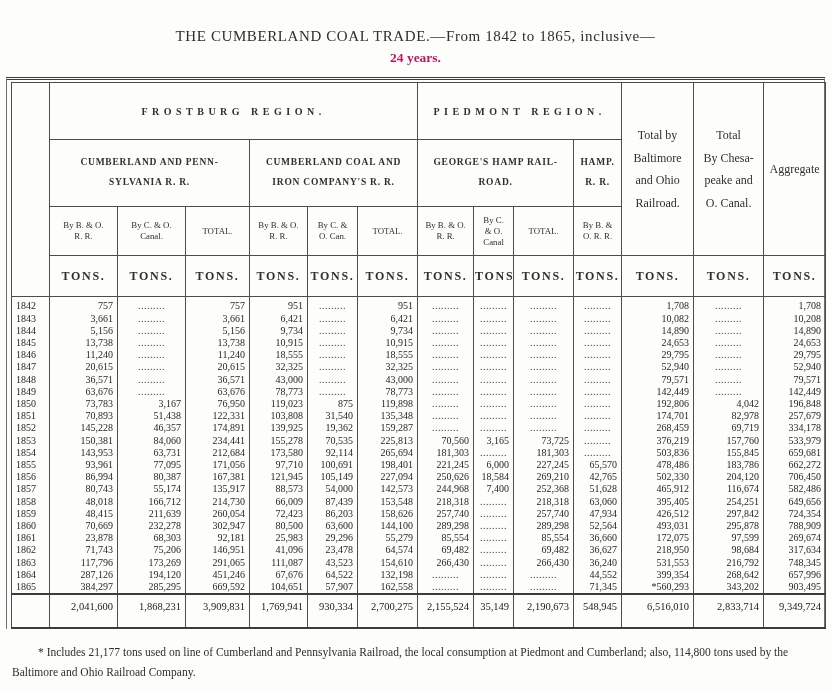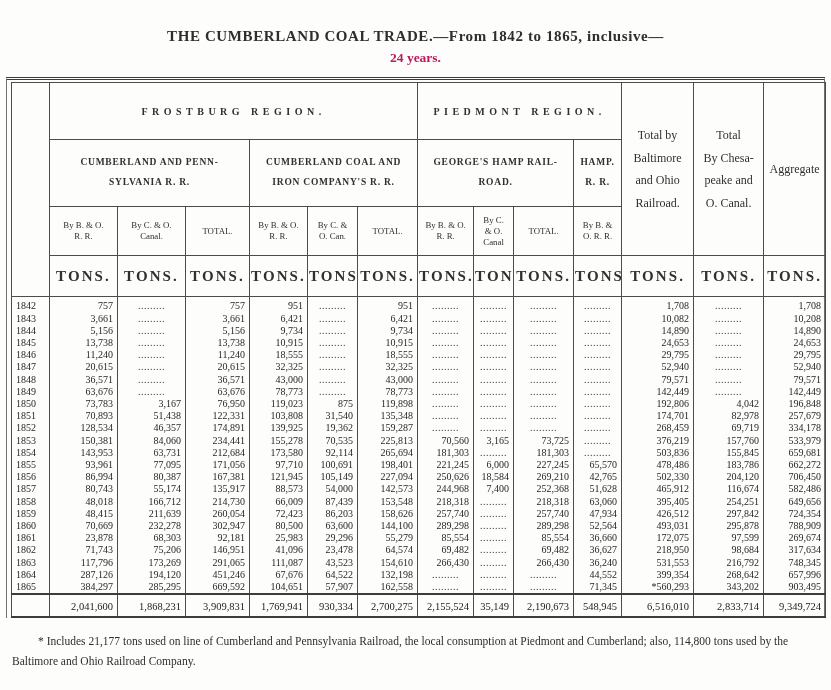--- a/index.html
+++ b/index.html
@@ -4,49 +4,49 @@
 <style>
   html,body{margin:0;padding:0;background:#ffffff;}
   body{
     width:831px;height:690px;overflow:hidden;
     font-family:"Liberation Serif","DejaVu Serif",serif;
     color:#2b2b2b;background:#fdfdfb;
     -webkit-font-smoothing:antialiased;
   }
   .page{padding:10px 6px 0 6px;}
   .title-block{text-align:center;margin:8px 0 10px 0;line-height:1.45;}
-  .title-line1{font-size:15px;font-weight:700;letter-spacing:.6px;color:#2e2e2e;margin-top:16px;}
+  .title-line1{font-size:15px;font-weight:400;letter-spacing:.6px;color:#2e2e2e;margin-top:16px;}
   .title-line2{font-size:13.5px;font-weight:700;color:#be185d;}
   .outer-frame{
     border-left:1px solid #6f6f6f;border-right:1px solid #6f6f6f;
     border-top:3px double #3c3c3c;
     padding:2px 4px 0 4px;
   }
   table{
     border-collapse:collapse;table-layout:fixed;width:814px;margin:0 auto;
   }
   th,td{border:1px solid #4c4c4c;overflow:hidden;}
   thead th{
     font-weight:400;color:#303030;text-align:center;vertical-align:middle;
     white-space:pre-line;
   }
   th.region{font-size:10px;letter-spacing:.45em;height:54px;font-weight:700;}
   th.group{font-size:9.5px;letter-spacing:.08em;height:64px;line-height:2.1;font-weight:600;}
   th.subcol{font-size:8.8px;height:46px;line-height:1.25;}
-  th.tons{font-size:15px;letter-spacing:.14em;height:38px;font-weight:600;}
+  th.tons{font-size:12px;letter-spacing:.14em;height:38px;font-weight:600;}
   th.bigcol{font-size:12px;line-height:1.9;font-weight:400;}
   th.year-head{border-bottom:1px solid #4c4c4c;}
   tbody td{
     font-size:10px;line-height:12.2px;text-align:right;padding:0 4px 0 0;
     border-top:none;border-bottom:none;color:#262626;white-space:nowrap;
   }
   tbody td.year{text-align:left;padding:0 0 0 4px;}
   tbody td.dots{text-align:center;padding:0;letter-spacing:.5px;color:#3a3a3a;}
   tbody tr:first-child td{padding-top:3px;}
-  tbody tr:last-child td{padding-bottom:3px;}
+  tbody tr:last-child td{padding-bottom:14px;}
   tr.totals-row td{
     font-size:10.5px;text-align:right;padding:6px 4px 6px 0;
     border-top:2px solid #3c3c3c;border-bottom:2px solid #3c3c3c;
     color:#222;white-space:nowrap;
   }
   tr.totals-row td.year{border-left:1px solid #4c4c4c;}
   .footnote{
     margin:10px 2px 0 2px;font-size:11.5px;line-height:1.7;color:#2e2e2e;
     padding:4px 4px 10px 4px;
   }
@@ -297,21 +297,21 @@
             <td class="dots">.........</td>
             <td class="dots">.........</td>
             <td class="dots">.........</td>
             <td class="dots">.........</td>
             <td>174,701</td>
             <td>82,978</td>
             <td>257,679</td>
           </tr>
           <tr>
             <td class="year">1852</td>
-            <td>128,534</td>
+            <td>145,228</td>
             <td>46,357</td>
             <td>174,891</td>
             <td>139,925</td>
             <td>19,362</td>
             <td>159,287</td>
             <td class="dots">.........</td>
             <td class="dots">.........</td>
             <td class="dots">.........</td>
             <td class="dots">.........</td>
             <td>268,459</td>

